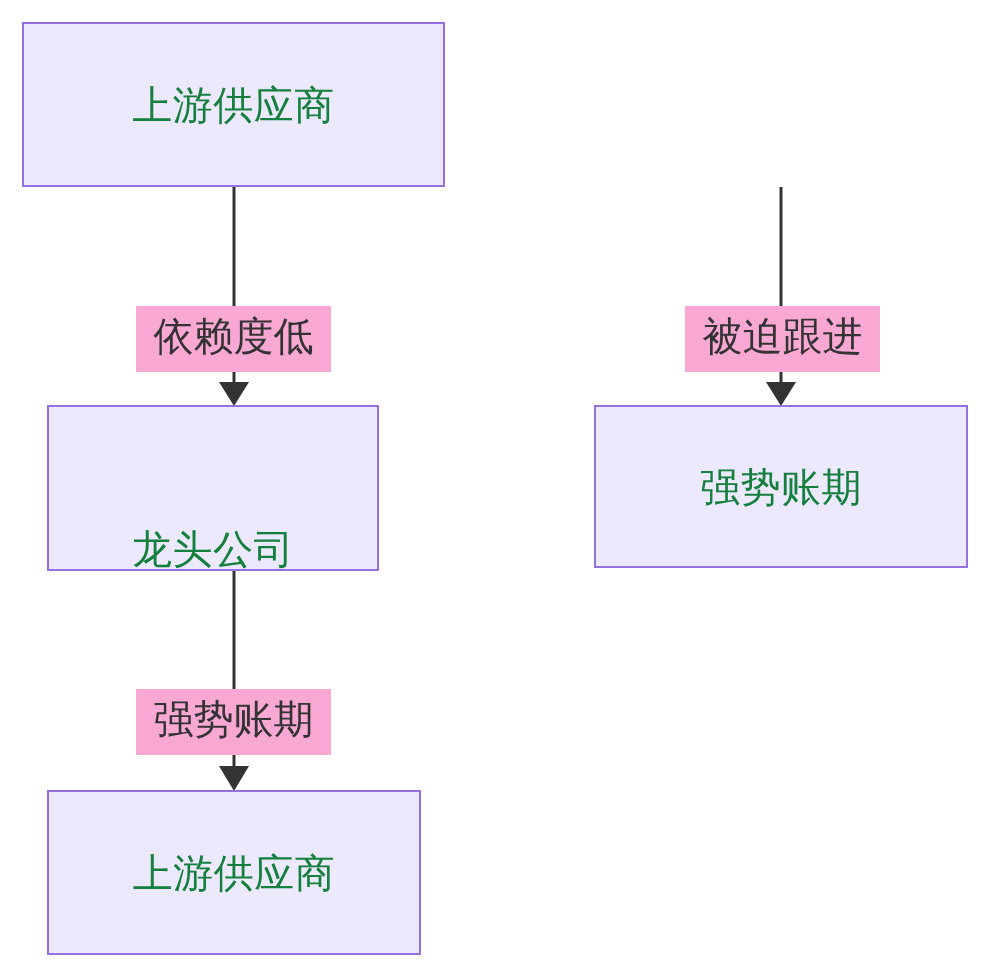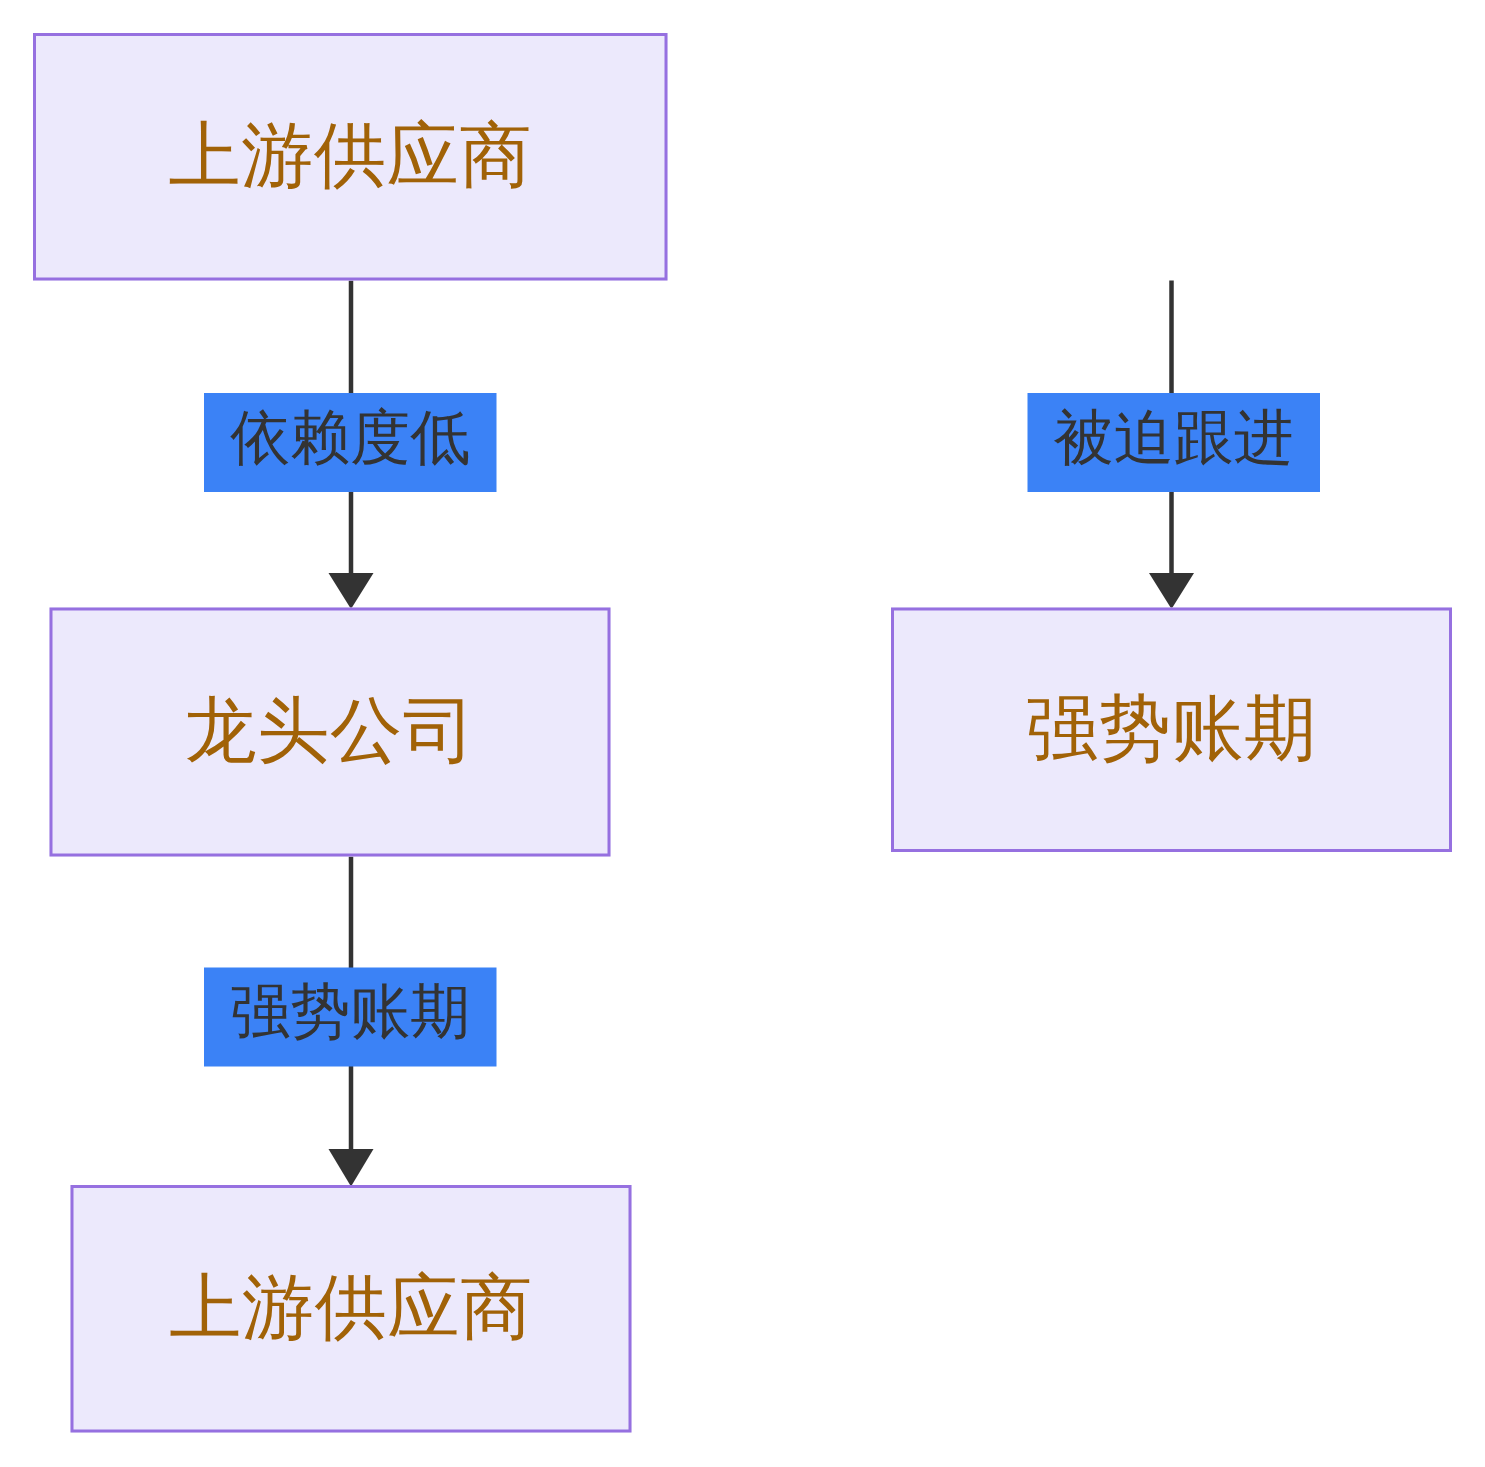--- a/index.html
+++ b/index.html
@@ -30,40 +30,41 @@
   .node {
     position: absolute;
     box-sizing: border-box;
     background: #ECE9FC;
     border: 2px solid #9670E0;
     display: flex;
     align-items: center;
     justify-content: center;
   }
   .node-label {
-    font-size: 48px;
+    font-size: 40px;
     line-height: 1;
-    color: #a16207;
+    color: #15803d;
     letter-spacing: 0.5px;
     white-space: nowrap;
   }
   .edge-label {
     position: absolute;
-    background: #3b82f6;
+    background: #f9a8d4;
     color: #333333;
     font-size: 40px;
     line-height: 1;
     white-space: nowrap;
     padding: 10px 4px;
     box-sizing: border-box;
     text-align: center;
+    margin-top: 44px;
   }
   
   #node-supplier   { left: 22px;  top: 22px;  width: 423px; height: 165px; }
-  #node-leader     { left: 33px;  top: 405px; width: 374px; height: 166px; }
+  #node-leader     { left: 47px;  top: 405px; width: 332px; height: 166px; align-items: flex-end; }
   #node-customer   { left: 47px;  top: 790px; width: 374px; height: 165px; }
   #node-competitor { left: 594px; top: 22px;  width: 374px; height: 165px; }
   #node-pricing    { left: 594px; top: 405px; width: 374px; height: 163px; }
   
   #edge-label-dependency { left: 136px; top: 262px; width: 195px; height: 66px; }
   #edge-label-credit     { left: 136px; top: 645px; width: 195px; height: 66px; }
   #edge-label-follow     { left: 685px; top: 262px; width: 195px; height: 66px; }
 </style>
 </head>
 <body>

